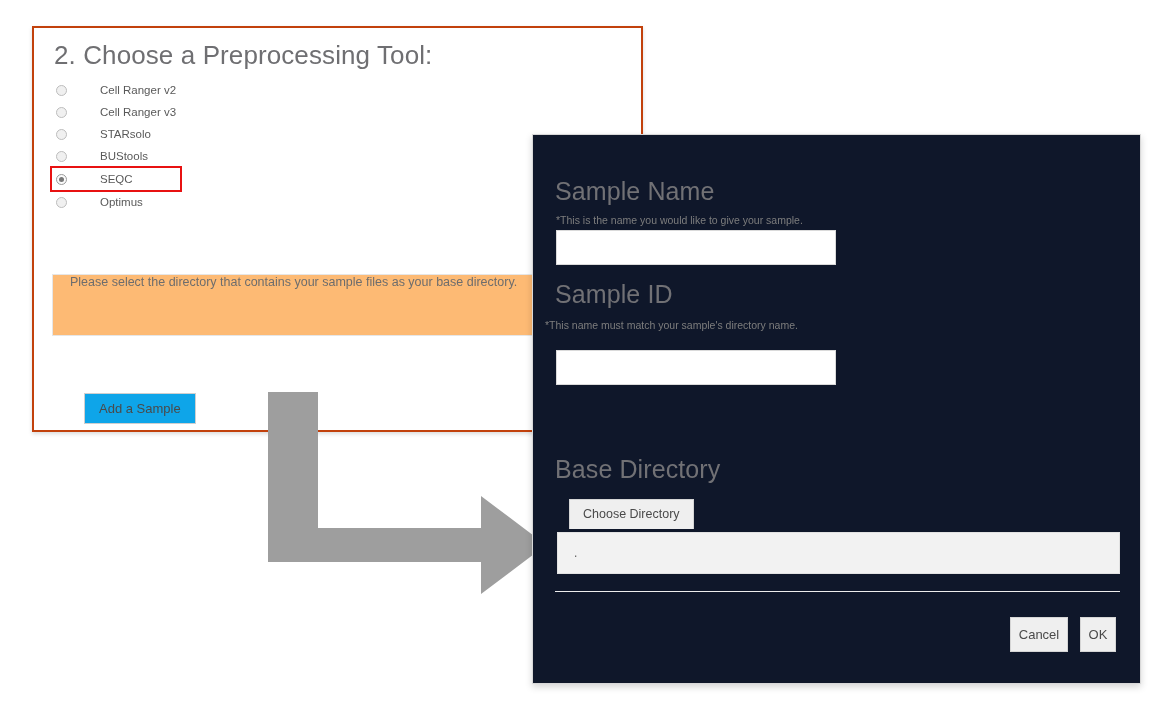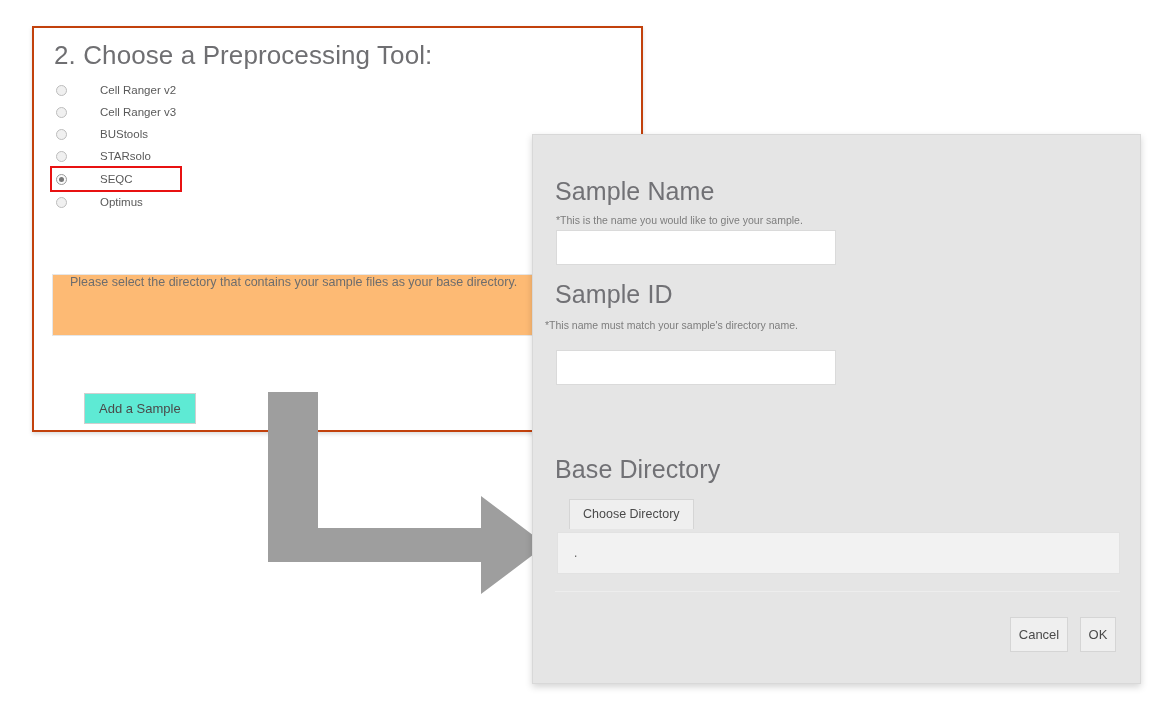--- a/index.html
+++ b/index.html
@@ -109,21 +109,21 @@
     color: #6d6d6d;
     padding-left: 17px;
     white-space: nowrap;
   }
 
   #add-sample-btn {
     position: absolute;
     left: 50px;
     top: 365px;
     padding: 8px 14px;
-    background: #5eead4;
+    background: #0ea5e9;
     border: 1px solid #cfcfcf;
     font-size: 13px;
     color: #4a4a4a;
     font-family: "Liberation Sans", sans-serif;
     line-height: 1;
   }
 
   
   #elbow-arrow {
     position: absolute;
@@ -133,21 +133,21 @@
     height: 208px;
   }
 
   
   #sample-dialog {
     position: absolute;
     left: 532px;
     top: 134px;
     width: 609px;
     height: 550px;
-    background: #e5e5e5;
+    background: #0f172a;
     border: 1px solid #d8d8d8;
     box-shadow: 0 3px 7px rgba(0,0,0,0.17);
     box-sizing: border-box;
   }
   .dlg-heading {
     position: absolute;
     font-size: 25px;
     font-weight: 300;
     color: #717175;
     letter-spacing: 0.1px;
@@ -254,26 +254,26 @@
       <span class="radio-label">Cell Ranger v2</span>
     </div>
 
     <div class="radio-row">
       <span class="radio-dot"></span>
       <span class="radio-label">Cell Ranger v3</span>
     </div>
 
     <div class="radio-row">
       <span class="radio-dot"></span>
+      <span class="radio-label">STARsolo</span>
+    </div>
+
+    <div class="radio-row">
+      <span class="radio-dot"></span>
       <span class="radio-label">BUStools</span>
-    </div>
-
-    <div class="radio-row">
-      <span class="radio-dot"></span>
-      <span class="radio-label">STARsolo</span>
     </div>
 
     <div class="radio-row checked highlighted">
       <span class="radio-dot"></span>
       <span class="radio-label">SEQC</span>
     </div>
 
     <div class="radio-row">
       <span class="radio-dot"></span>
       <span class="radio-label">Optimus</span>

